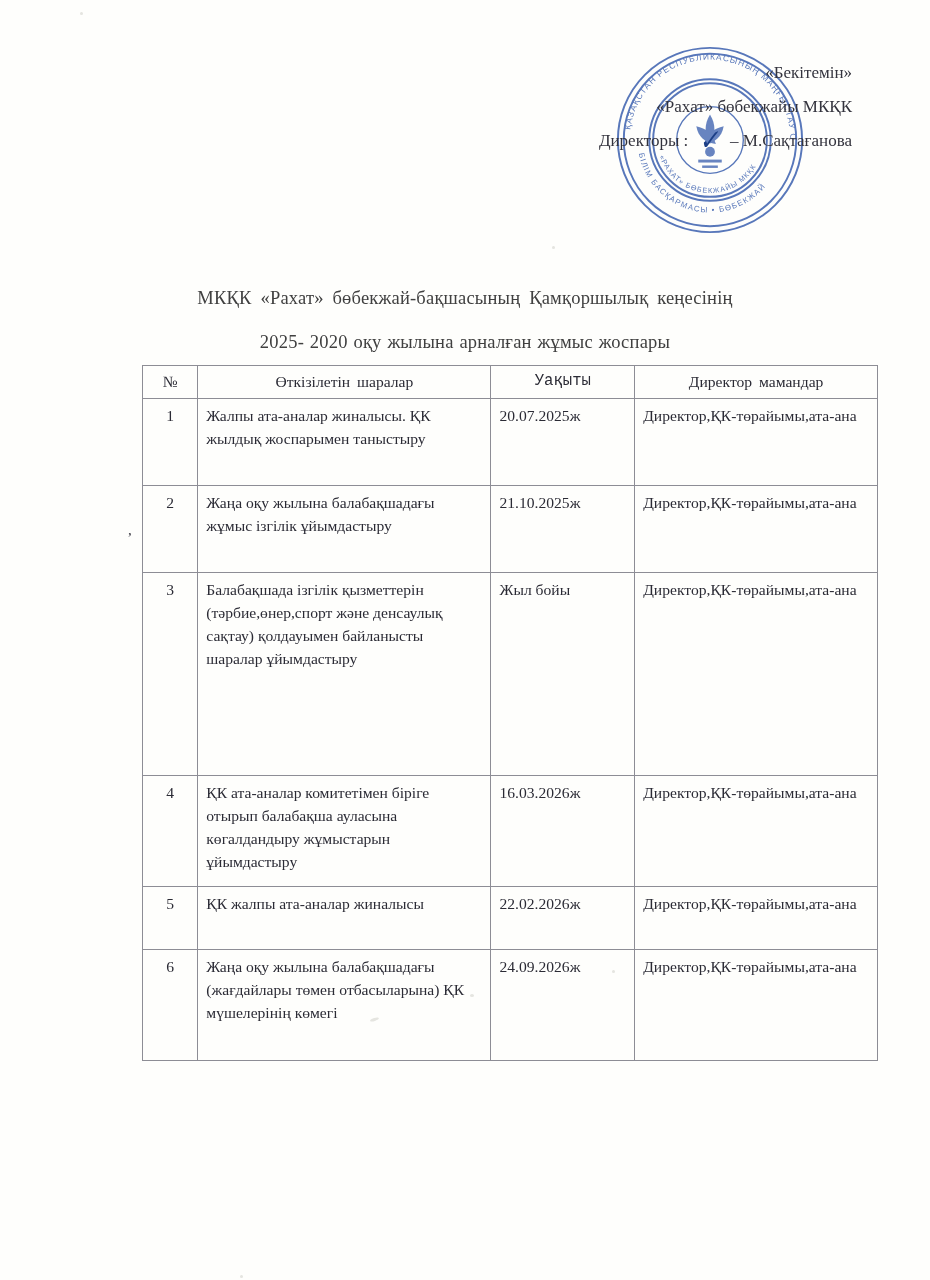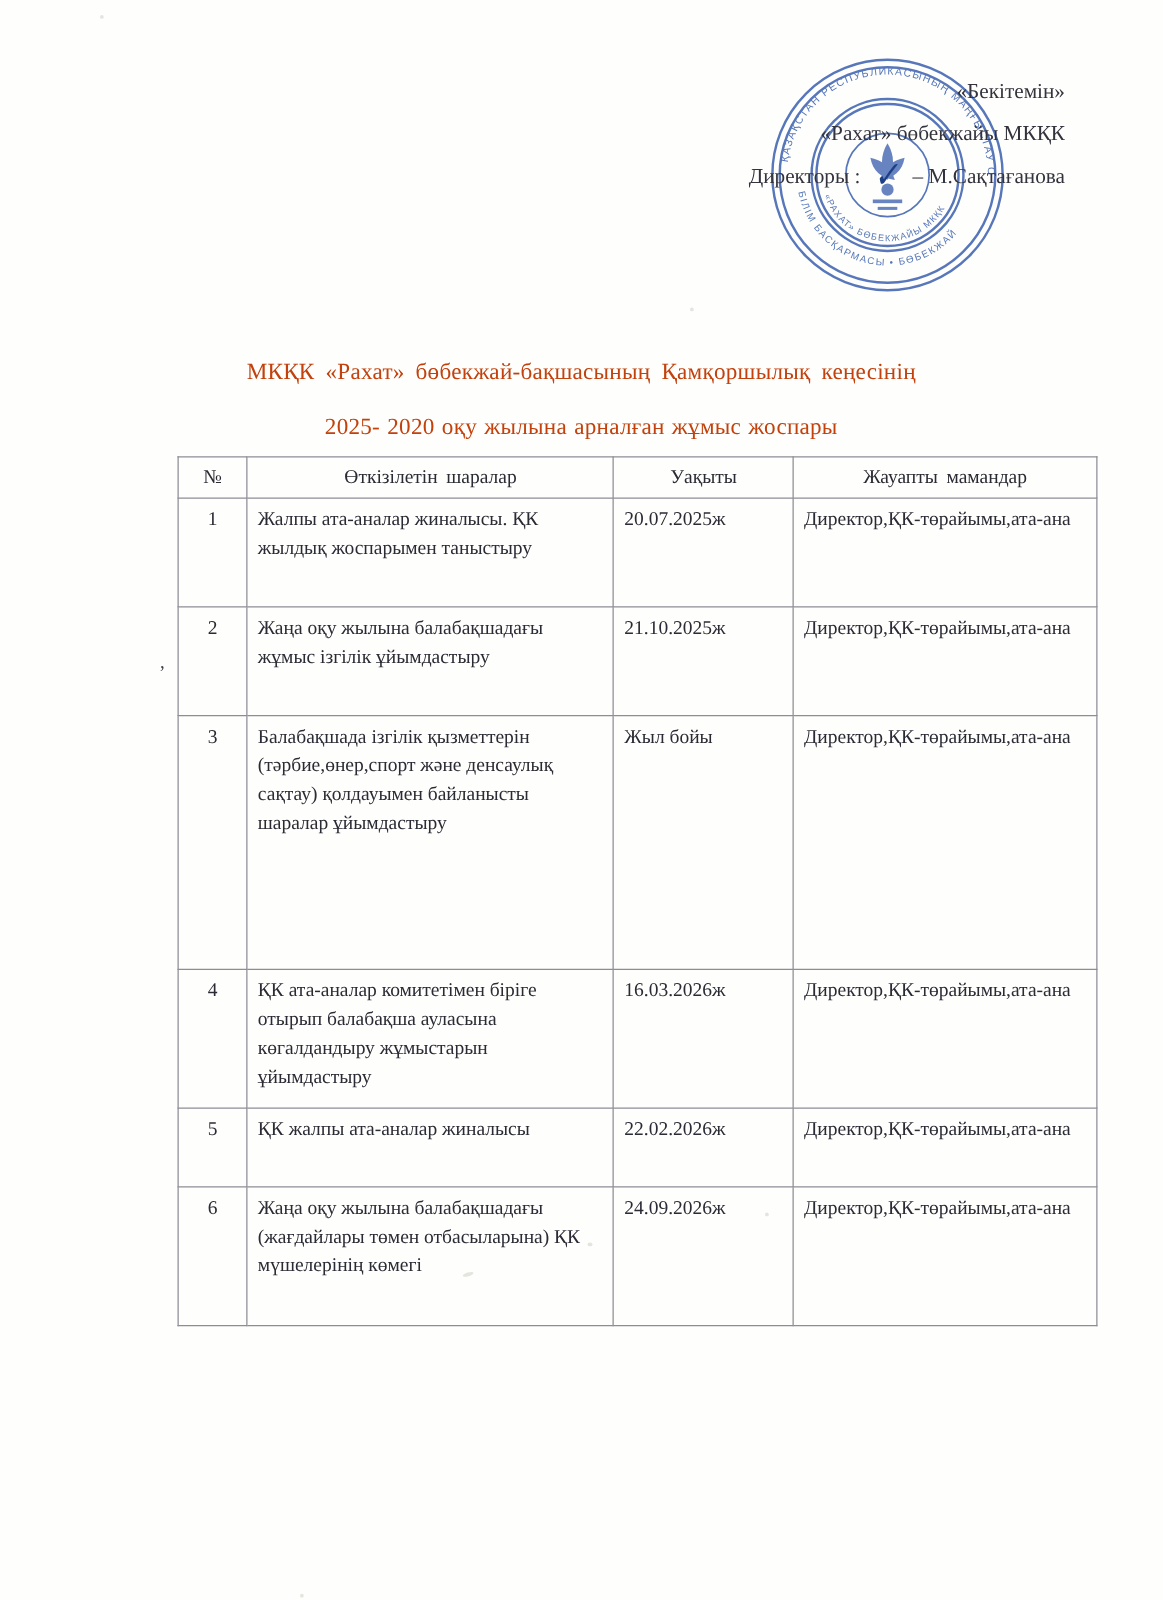--- a/index.html
+++ b/index.html
@@ -71,21 +71,21 @@
 
   
   .doc-title {
     position: absolute;
     top: 276px;
     left: 0;
     width: 930px;
     text-align: center;
     font-size: 18.5px;
     line-height: 44px;
-    color: #c2410c;
+    color: #404040;
     letter-spacing: .2px;
   }
   .doc-title .l1 { word-spacing: 4px; }
   .doc-title .l2 { word-spacing: 1px; }
 
   
   table.plan {
     position: absolute;
     top: 365px;
     left: 142px;
@@ -104,21 +104,21 @@
   table.plan thead th {
     text-align: center;
     padding-top: 4px;
     padding-bottom: 5px;
   }
   th.c-num, td.c-num {
     width: 42px;
     text-align: center;
   }
   th.c-act { width: 300px; text-align: left; padding-left: 12px;}
-  th.c-time { width: 134px; }
+  th.c-time { width: 134px; font-family: Liberation Mono, monospace; }
   th.c-resp { width: 246px; }
   td.c-act { padding-left: 12px; }
   td.c-time { padding-left: 10px; }
   td.c-resp { padding-left: 10px; }
   th.c-act { word-spacing: 3px; margin-top: 16px; }
   th.c-resp { word-spacing: 3px; }
 
   .r1 td { height: 74px; }
   .r2 td { height: 74px; }
   .r3 td { height: 190px; }
@@ -194,21 +194,21 @@
     <div class="l1">МКҚК «Рахат»  бөбекжай-бақшасының  Қамқоршылық  кеңесінің</div>
     <div class="l2">2025- 2020 оқу жылына арналған жұмыс жоспары</div>
   </div>
 
   <table class="plan">
     <thead>
       <tr>
         <th class="c-num">№</th>
         <th class="c-act">Өткізілетін  шаралар</th>
         <th class="c-time">Уақыты</th>
-        <th class="c-resp">Жауапты  мамандар</th>
+        <th class="c-resp">Директор  мамандар</th>
       </tr>
     </thead>
     <tbody>
       <tr class="r1">
         <td class="c-num">1</td>
         <td class="c-act">Жалпы  ата-аналар жиналысы. ҚК жылдық жоспарымен таныстыру</td>
         <td class="c-time">20.07.2025ж</td>
         <td class="c-resp">Директор,ҚК-төрайымы,ата-ана</td>
       </tr>
       <tr class="r2">

